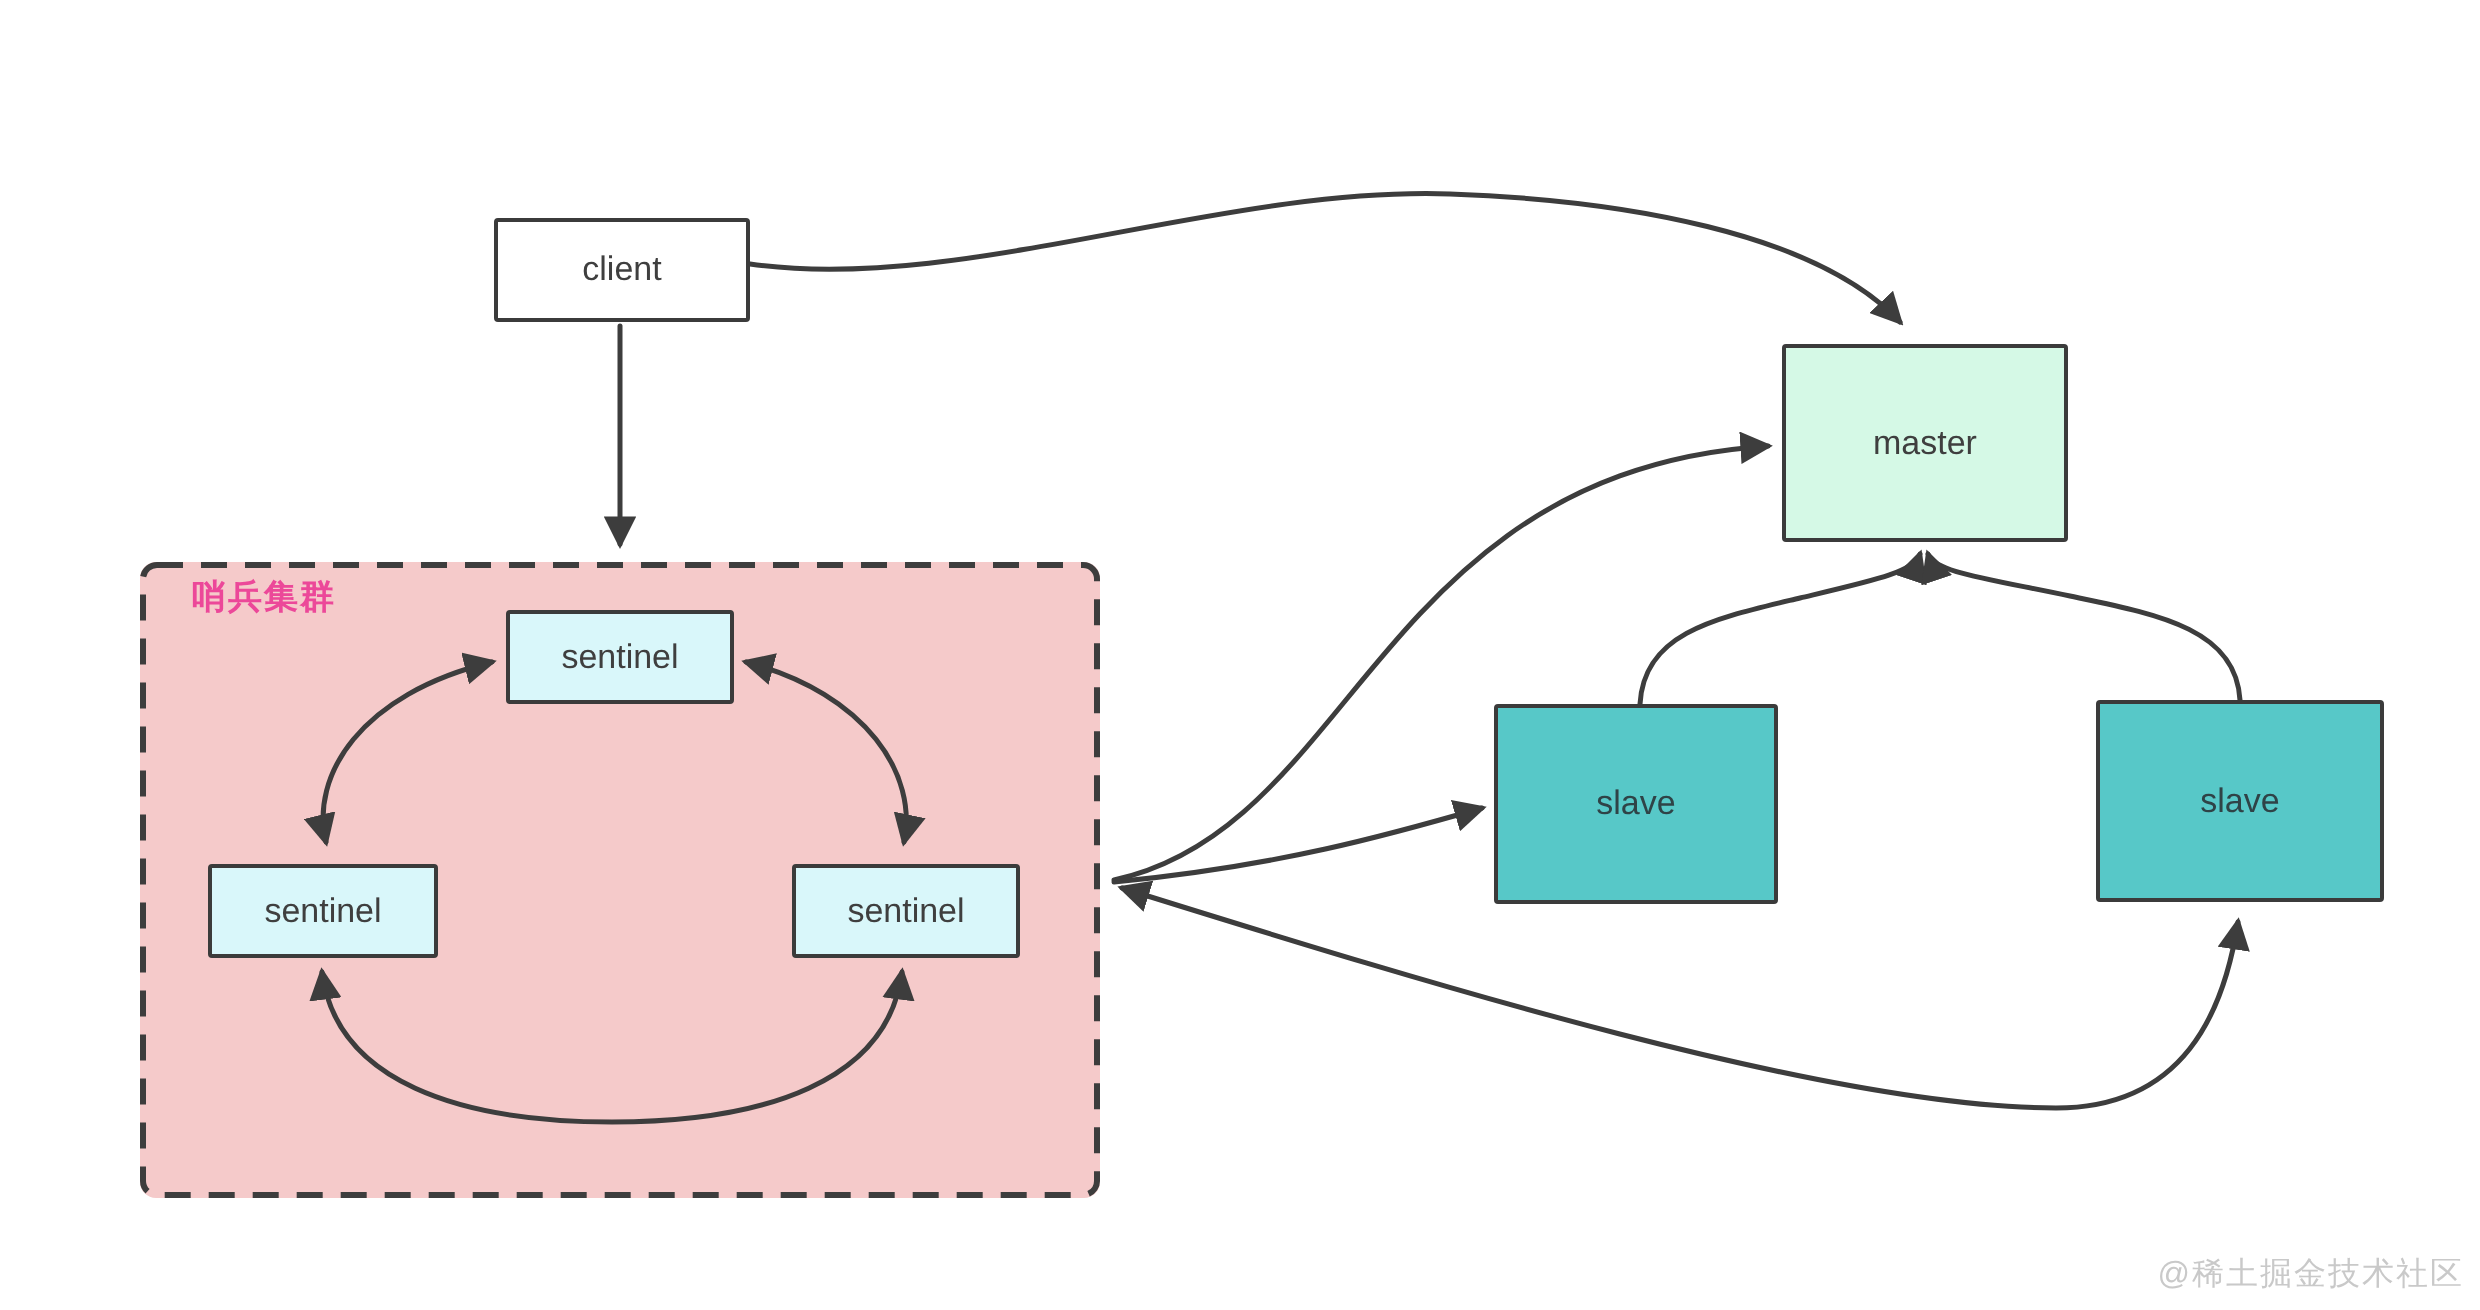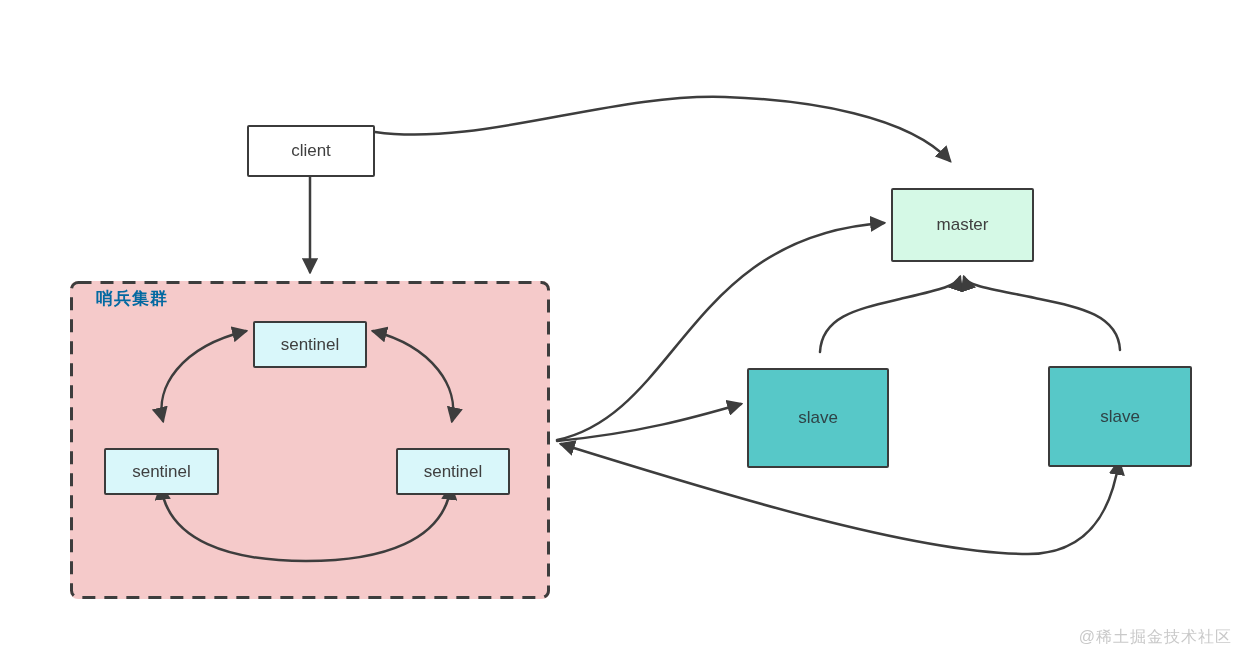--- a/index.html
+++ b/index.html
@@ -11,36 +11,35 @@
     overflow:hidden;
   }
   .node{
     position:absolute;
     border:2.5px solid #3b3b3b;
     display:flex;align-items:center;justify-content:center;
     font-size:17px;color:#3f3f3f;
     box-sizing:border-box;
     z-index:3;
     border-radius:2px;
-    margin-top:16px;
   }
   #client-node{left:247px;top:109px;width:128px;height:52px;background:#ffffff;}
-  #master-node{left:891px;top:172px;width:143px;height:74px;background:#d5f9e6;}
+  #master-node{left:891px;top:172px;width:143px;height:99px;background:#d5f9e6;}
   #slave-left-node{left:747px;top:352px;width:142px;height:100px;background:#57c8c8;color:#2f4347;}
   #slave-right-node{left:1048px;top:350px;width:144px;height:101px;background:#57c8c8;color:#2f4347;}
   #sentinel-top-node{left:253px;top:305px;width:114px;height:47px;background:#d9f7fa;}
   #sentinel-left-node{left:104px;top:432px;width:115px;height:47px;background:#d9f7fa;}
   #sentinel-right-node{left:396px;top:432px;width:114px;height:47px;background:#d9f7fa;}
   #cluster-fill{
     position:absolute;left:70px;top:281px;width:480px;height:318px;
     background:#f5caca;border-radius:8px;z-index:1;
   }
   #cluster-label{
     position:absolute;left:84px;top:287px;
-    font-size:17px;font-weight:bold;color:#0369a1;
+    font-size:17px;font-weight:bold;color:#ec4899;
     z-index:3;letter-spacing:1px;padding-left:12px;
   }
   #edges-svg{position:absolute;left:0;top:0;z-index:2;}
   #watermark{
     position:absolute;right:8px;bottom:7px;
     font-size:16px;color:#c9c9c9;z-index:4;letter-spacing:1px;text-align:center;
   }
 </style>
 </head>
 <body>

